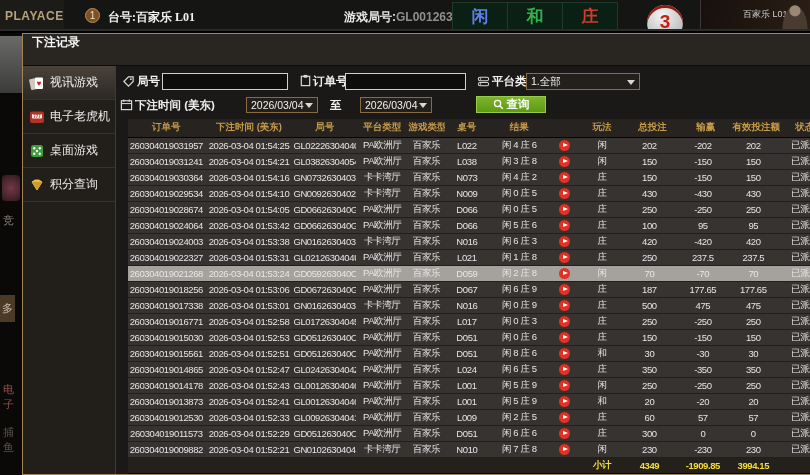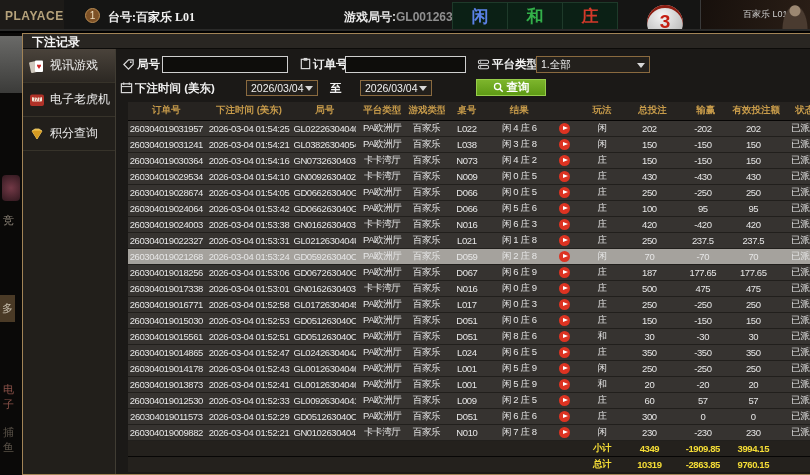--- a/index.html
+++ b/index.html
@@ -29,21 +29,21 @@
   .bg-avatar { position:absolute; left:0; top:3px; width:22px; height:57px; background:linear-gradient(#6a6a68,#3b3b39); }
   .bg-blob { position:absolute; left:2px; top:142px; width:18px; height:26px; background:radial-gradient(circle,#8d4556,#3a1c24); border-radius:4px; opacity:.8; }
   .frag { position:absolute; left:3px; font-size:11px; color:#6a6155; }
   .frag:nth-of-type(1){ top:180px; color:#8d8478; }
   .frag:nth-of-type(2){ top:262px; color:#c9bfae; background:#4a3a26; padding:6px 2px; left:0; }
   .frag:nth-of-type(3){ top:336px; color:#8a5148;margin-top:13px; }
   .frag:nth-of-type(4){ top:392px; color:#5a5248; }
 
   
   .modal { position:absolute; left:22px; top:33px; width:788px; height:442px; border:1px solid #a28457; border-right:none; background:#1c1a17; display:flex; flex-direction:column; }
-  .modal-title { height:15px; line-height:17px; background:#292622; padding-left:9px; font-size:12px; font-weight:bold; color:#f5f5f5; flex:none; border-bottom:1px solid #0c0b09; }
+  .modal-title { height:32px; line-height:17px; background:#292622; padding-left:9px; font-size:12px; font-weight:bold; color:#f5f5f5; flex:none; border-bottom:1px solid #0c0b09; }
   .modal-body { flex:1; display:flex; min-height:0; }
   .sidebar { width:93px; flex:none; background:#221f1b; border-right:1px solid #403c33; }
   .side-item { height:34px; display:flex; align-items:center; padding-left:6px; gap:5px; border-bottom:1px solid #37332a; font-size:12px; color:#ececec; cursor:pointer; }
   .side-item.active { background:linear-gradient(#4a433b,#2c2823); }
   .side-item .ic { width:16px; height:16px; flex:none; }
 
   .main { flex:1; position:relative; background:#1b1917; overflow:hidden; }
 
   
   .flabel { position:absolute; font-size:11.5px; font-weight:bold; color:#f0f0f0; }
@@ -114,20 +114,31 @@
         <div class="side-item">
           <span class="ic"><svg width="16" height="16" viewBox="0 0 16 16">
               <rect x="1" y="2.5" width="14" height="11.5" rx="2" fill="#b03228"></rect>
               <rect x="3" y="5" width="10" height="4.5" rx="1" fill="#f2e8d8"></rect>
               <text x="8" y="8.8" font-size="4.5" fill="#b03228" text-anchor="middle" font-weight="bold">777</text>
             </svg></span>
           <span>电子老虎机</span>
         </div>
         <div class="side-item">
           <span class="ic"><svg width="16" height="16" viewBox="0 0 16 16">
+              <rect x="2" y="2" width="12" height="12" rx="2.5" fill="#3f9e3f"></rect>
+              <circle cx="5.2" cy="5.2" r="1.2" fill="#fff"></circle>
+              <circle cx="10.8" cy="5.2" r="1.2" fill="#fff"></circle>
+              <circle cx="8" cy="8" r="1.2" fill="#fff"></circle>
+              <circle cx="5.2" cy="10.8" r="1.2" fill="#fff"></circle>
+              <circle cx="10.8" cy="10.8" r="1.2" fill="#fff"></circle>
+            </svg></span>
+          <span>桌面游戏</span>
+        </div>
+        <div class="side-item">
+          <span class="ic"><svg width="16" height="16" viewBox="0 0 16 16">
               <path d="M3 5 L6 3 H10 L13 5 L8 13 Z" fill="#e8b33a" stroke="#f7d87a" stroke-width=".8"></path>
               <path d="M3 5 H13 L8 13 Z" fill="#d49a22"></path>
             </svg></span>
           <span>积分查询</span>
         </div>
       </div>
     <div class="main">
 
       <svg class="ficon" style="left:6px;top:9px" viewBox="0 0 14 14">
           <path d="M2 7 L7 2 H12 V7 L7 12 Z" fill="none" stroke="#d8d8d8" stroke-width="1.3"></path>
@@ -143,21 +154,21 @@
       <span class="flabel" style="left:197px;top:8px">订单号</span>
       <input class="txt-input" style="left: 229px; top: 7px; width: 121px;" value="">
 
       <svg class="ficon" style="left:361px;top:9px" viewBox="0 0 14 14">
           <rect x="1.5" y="2.5" width="11" height="3.6" rx="1.6" fill="none" stroke="#d8d8d8" stroke-width="1.1"></rect>
           <rect x="1.5" y="8" width="11" height="3.6" rx="1.6" fill="none" stroke="#d8d8d8" stroke-width="1.1"></rect>
           <circle cx="3.8" cy="4.3" r=".8" fill="#d8d8d8"></circle>
           <circle cx="3.8" cy="9.8" r=".8" fill="#d8d8d8"></circle>
         </svg>
       <span class="flabel" style="left:376px;top:8px">平台类型</span>
-      <div class="dd" style="left:420px;top:7px;width:114px"><span>1.全部</span><span class="caret"></span></div>
+      <div class="dd" style="left:410px;top:7px;width:114px"><span>1.全部</span><span class="caret"></span></div>
 
       <svg class="ficon" style="left:4px;top:32px" viewBox="0 0 14 14">
           <rect x="1.5" y="3" width="11" height="9.5" fill="none" stroke="#d8d8d8" stroke-width="1.3"></rect>
           <line x1="4" y1="1.5" x2="4" y2="4" stroke="#d8d8d8" stroke-width="1.3"></line>
           <line x1="10" y1="1.5" x2="10" y2="4" stroke="#d8d8d8" stroke-width="1.3"></line>
           <line x1="1.5" y1="6" x2="12.5" y2="6" stroke="#d8d8d8" stroke-width="1.1"></line>
         </svg>
       <span class="flabel" style="left:19px;top:32px">下注时间 (美东)</span>
       <div class="dd date-dd" style="left:130px;top:31px;width:72px"><span>2026/03/04</span><span class="caret" style="top:5px"></span></div>
       <span class="flabel" style="left:214px;top:32px">至</span>

